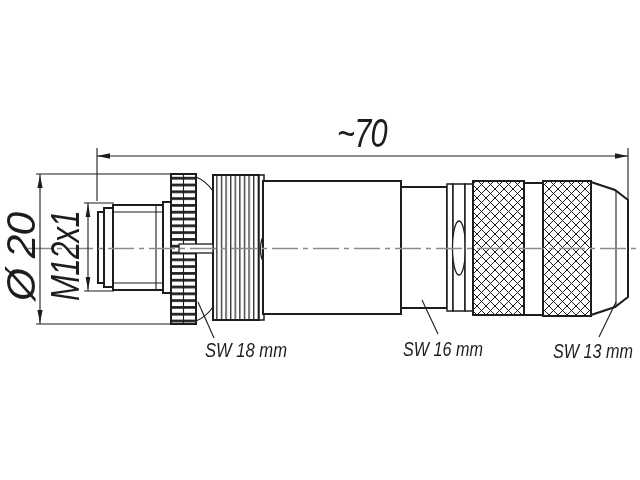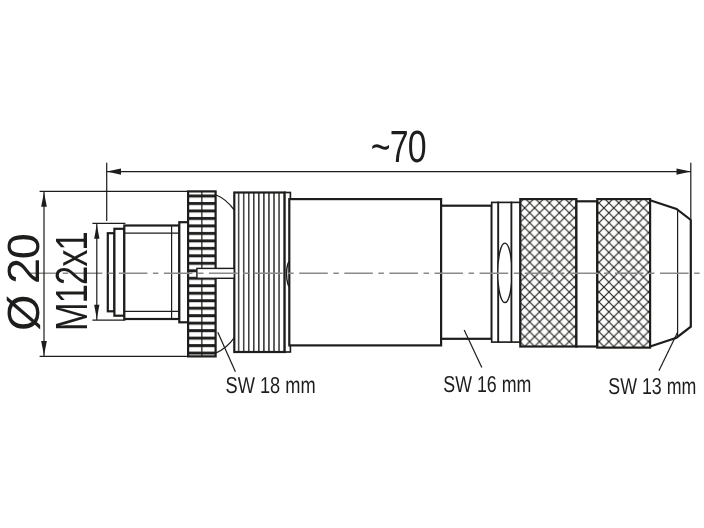--- a/index.html
+++ b/index.html
@@ -2,20 +2,21 @@
 <html><head>
 <meta charset="utf-8">
 <style>
   html, body { margin: 0; padding: 0; background: #ffffff; }
   .canvas {
     position: relative;
     width: 640px; height: 388px;
     background: #ffffff;
     overflow: hidden;
     font-family: "Liberation Sans", sans-serif;
+    font-style: italic;
   }
   svg text {
     fill: #1d1d1b;
     font-family: "Liberation Sans", sans-serif;
     font-weight: 400;
   }
   .dim-big   { font-size: 41px; letter-spacing: -1px; }
   .dim-small { font-size: 21px; }
   .line  { stroke: #1d1d1b; fill: none; }
   .thick { stroke-width: 2; }

